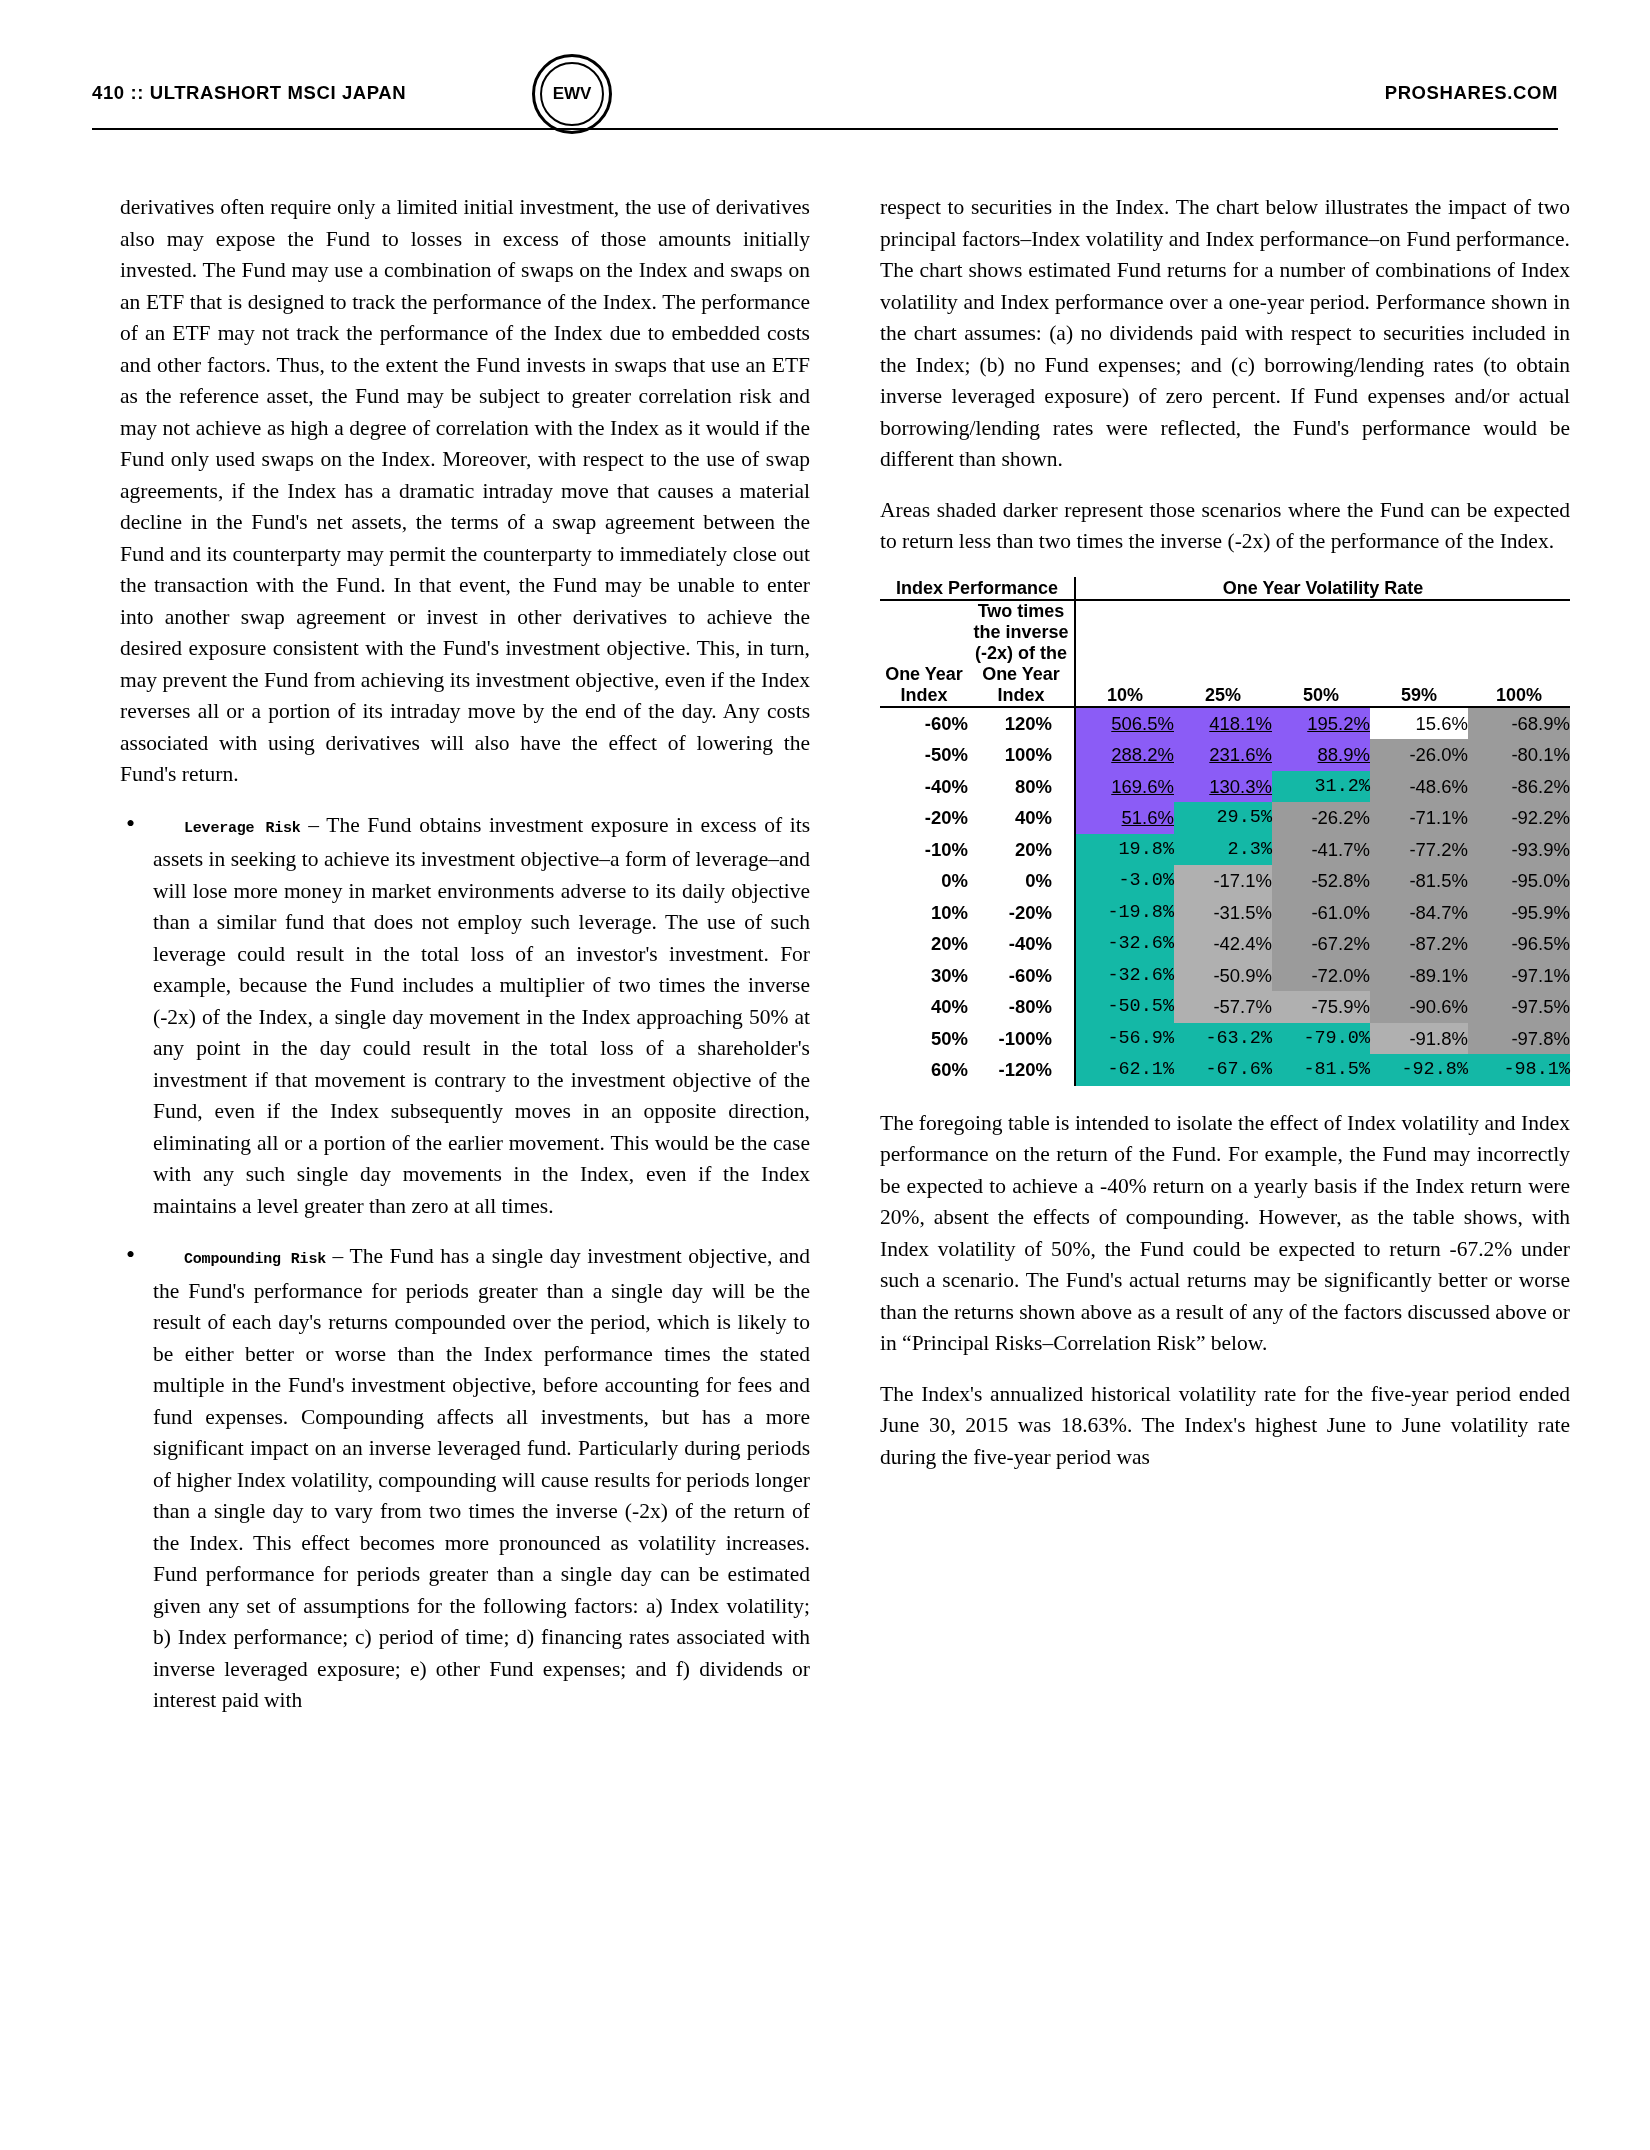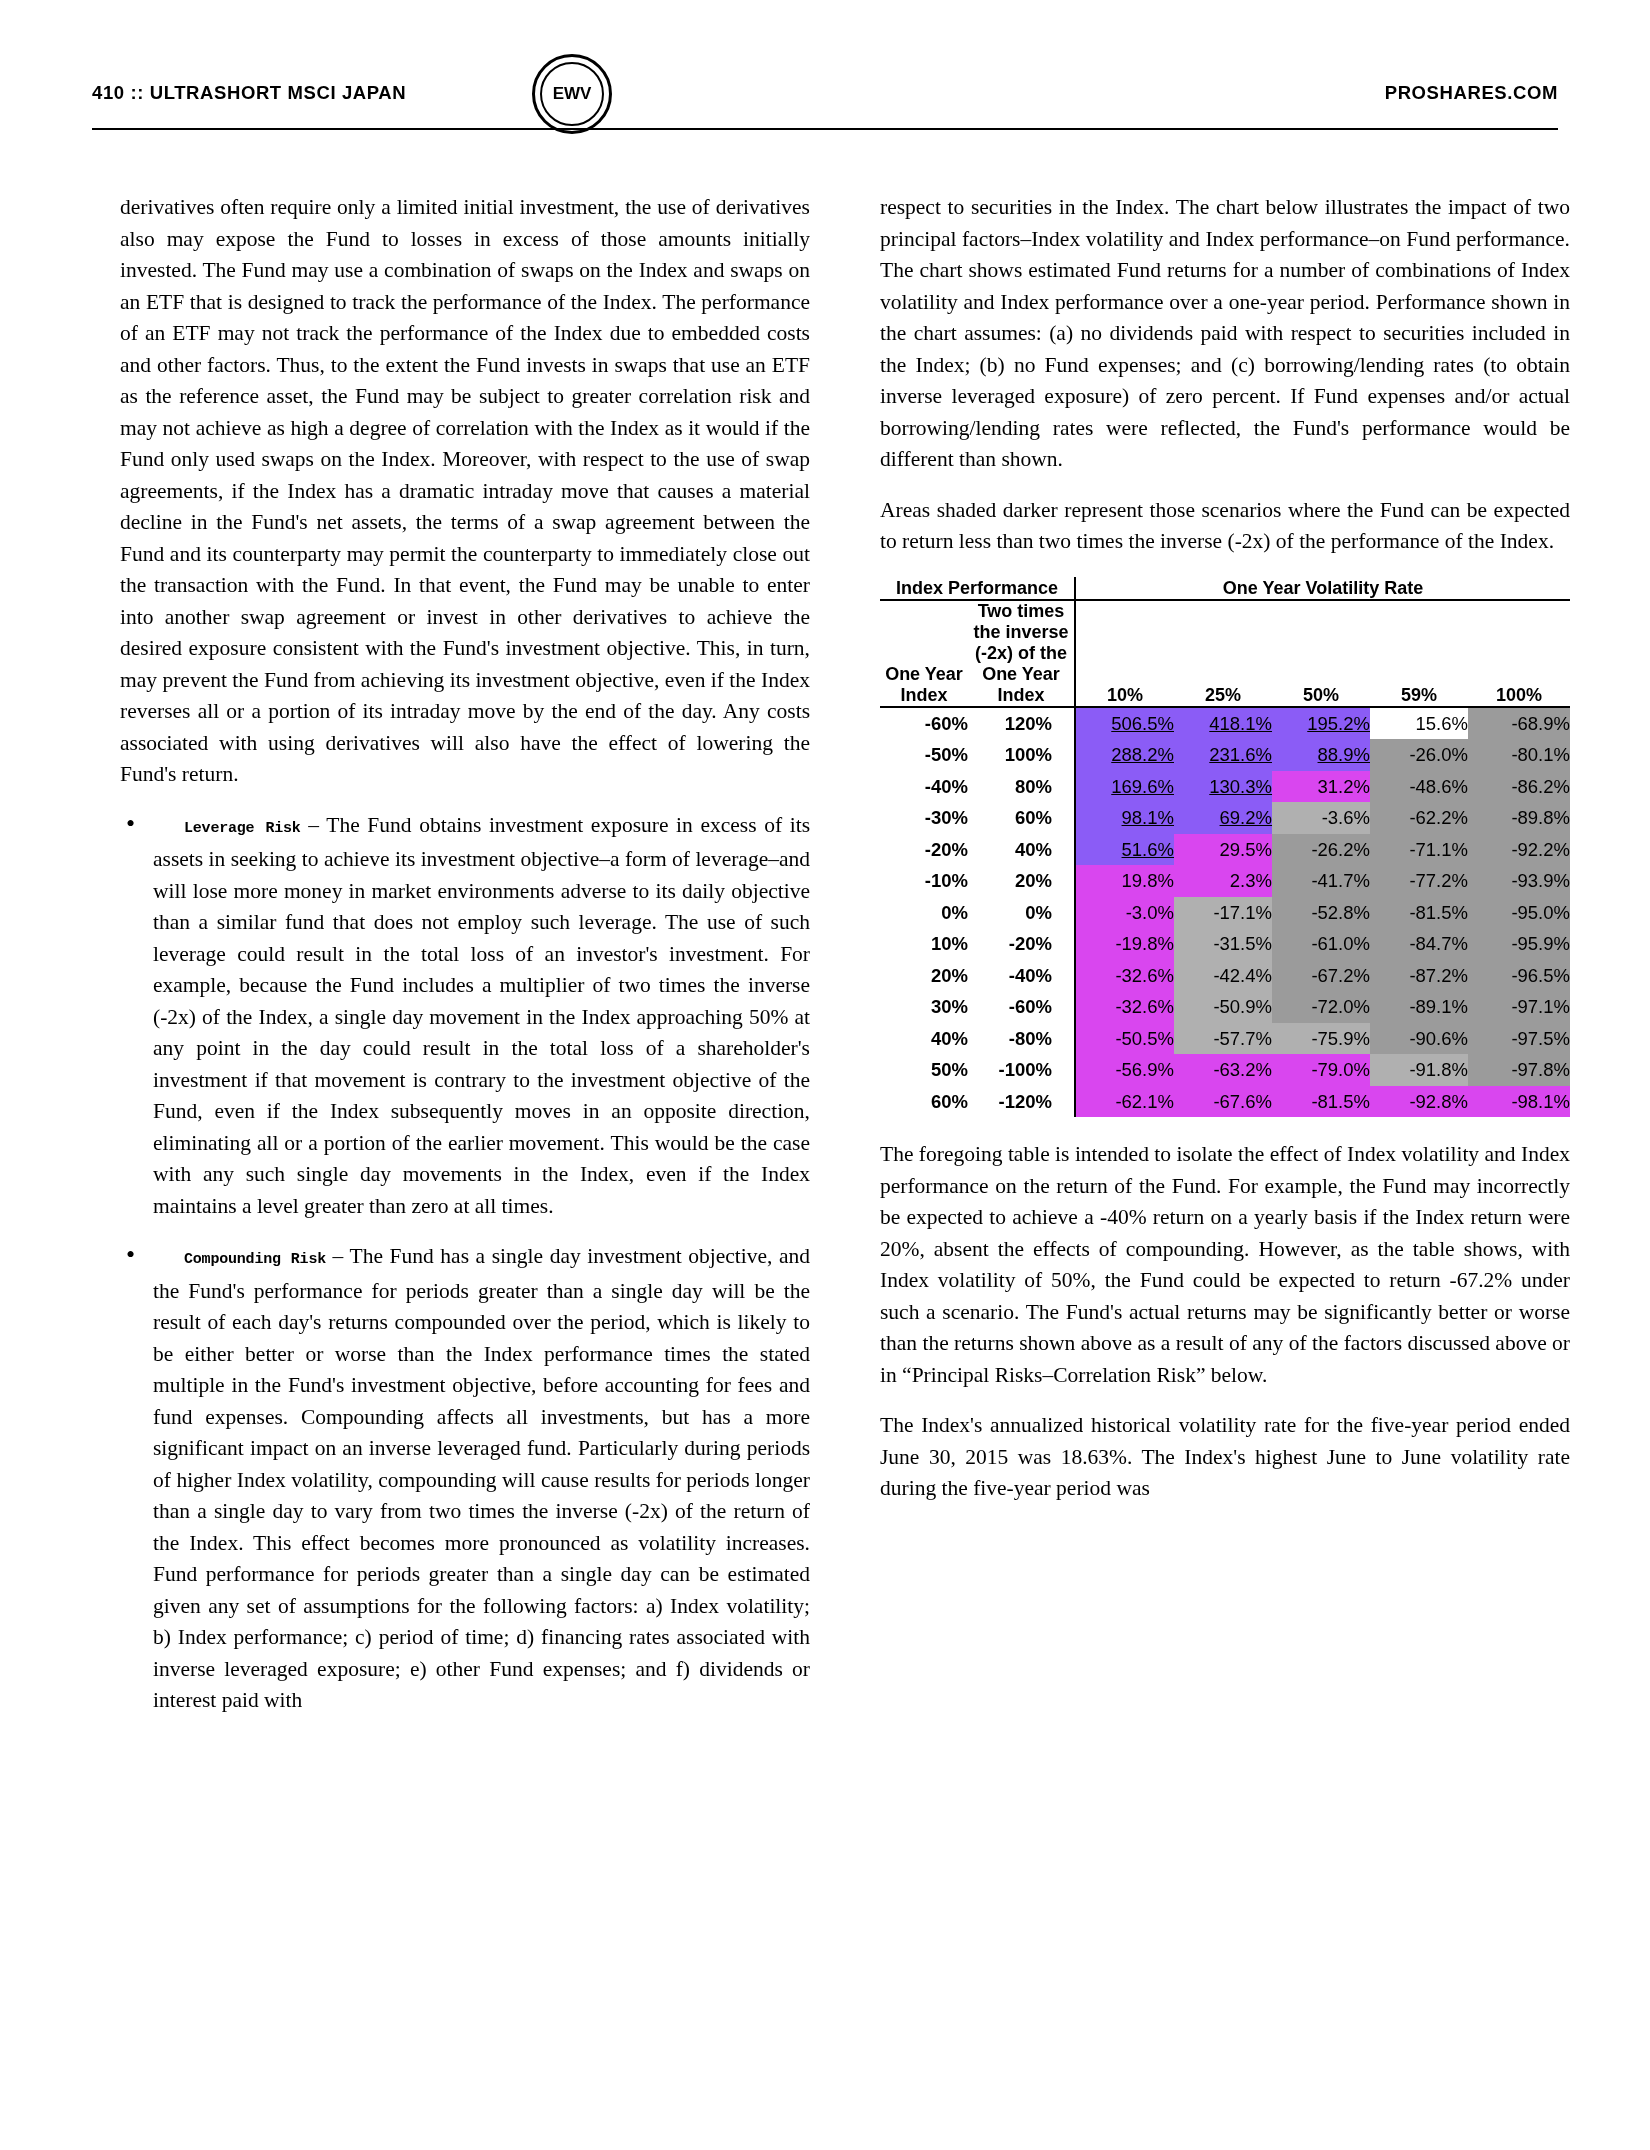--- a/index.html
+++ b/index.html
@@ -121,21 +121,21 @@
   }
   .rowlbl {
     text-align:right; font-weight:bold; font-size:18.5px;
     padding:7px 12px 7px 6px; white-space:nowrap;
   }
   .rowlbl.second { padding-right:22px; }
   .firstdata { border-left:2px solid #000; }
 
   .sh0 { background:#ffffff;border-radius:10px; }
   .sh1 { background:#8b5cf6;text-decoration:underline; }
-  .sh2 { background:#d946ef; }
+  .sh2 { background:#14b8a6;font-family:Liberation Mono, monospace; }
   .sh3 { background:#b0b0b0; }
   .sh4 { background:#9b9b9b; }
 </style>
 </head>
 <body>
 
 <div class="page">
 
   <div class="header">
     <div class="header-left">
@@ -206,29 +206,20 @@
             <tr>
               <td class="rowlbl">-40%</td>
               <td class="rowlbl second">80%</td>
               <td class="data-cell sh1 firstdata">169.6%</td>
               <td class="data-cell sh1">130.3%</td>
               <td class="data-cell sh2">31.2%</td>
               <td class="data-cell sh4">-48.6%</td>
               <td class="data-cell sh4">-86.2%</td>
             </tr>
             <tr>
-              <td class="rowlbl">-30%</td>
-              <td class="rowlbl second">60%</td>
-              <td class="data-cell sh1 firstdata">98.1%</td>
-              <td class="data-cell sh1">69.2%</td>
-              <td class="data-cell sh3">-3.6%</td>
-              <td class="data-cell sh4">-62.2%</td>
-              <td class="data-cell sh4">-89.8%</td>
-            </tr>
-            <tr>
               <td class="rowlbl">-20%</td>
               <td class="rowlbl second">40%</td>
               <td class="data-cell sh1 firstdata">51.6%</td>
               <td class="data-cell sh2">29.5%</td>
               <td class="data-cell sh4">-26.2%</td>
               <td class="data-cell sh4">-71.1%</td>
               <td class="data-cell sh4">-92.2%</td>
             </tr>
             <tr>
               <td class="rowlbl">-10%</td>

